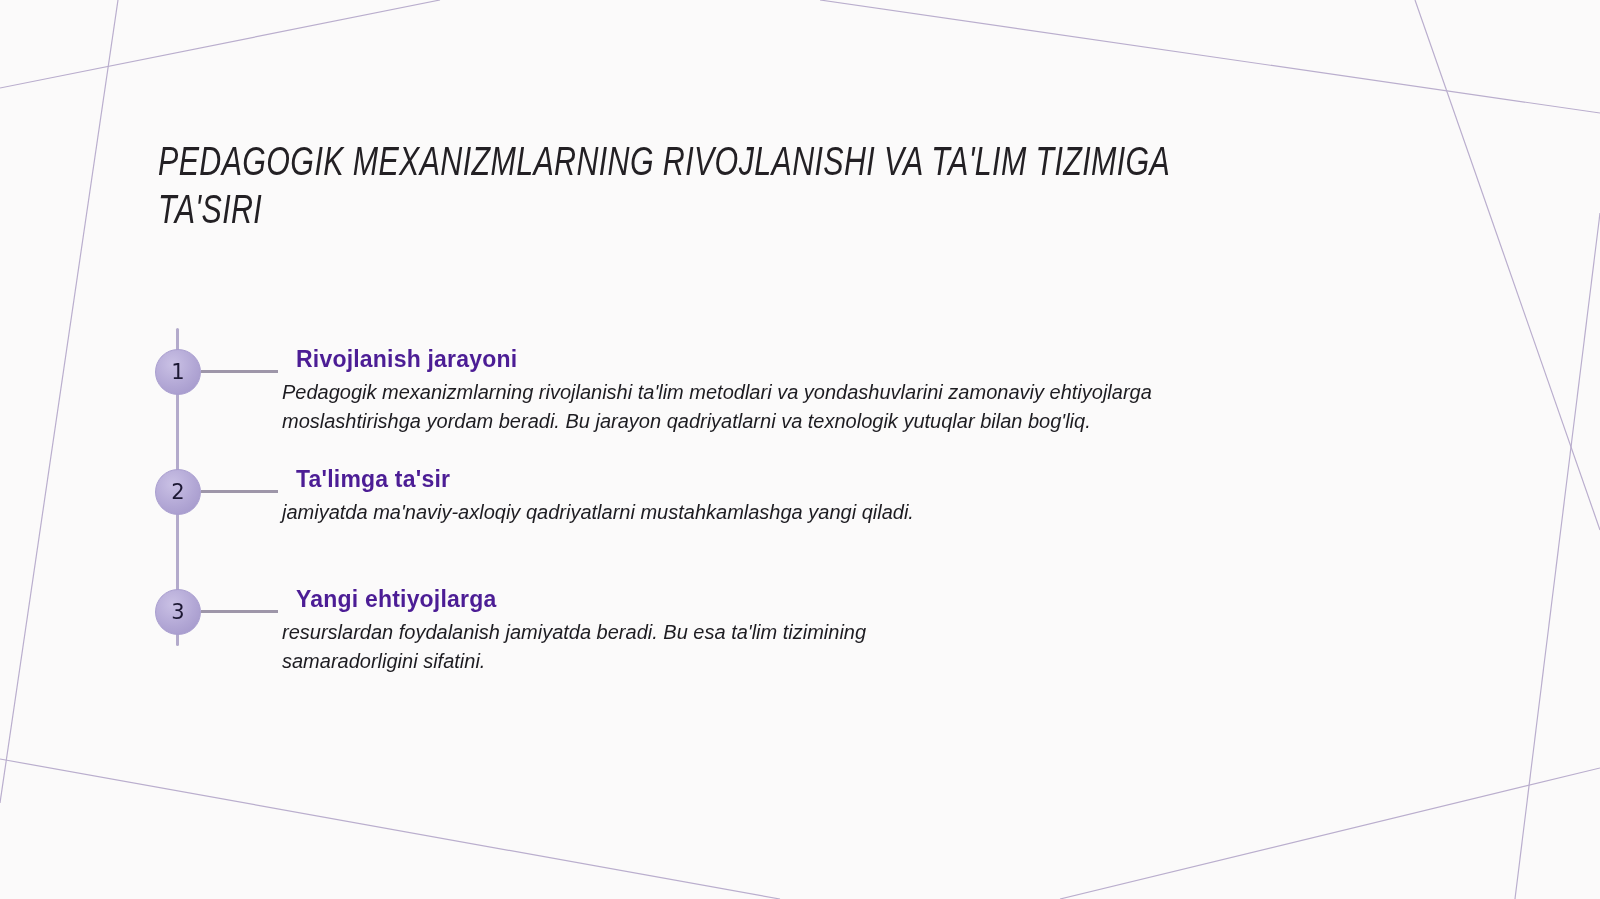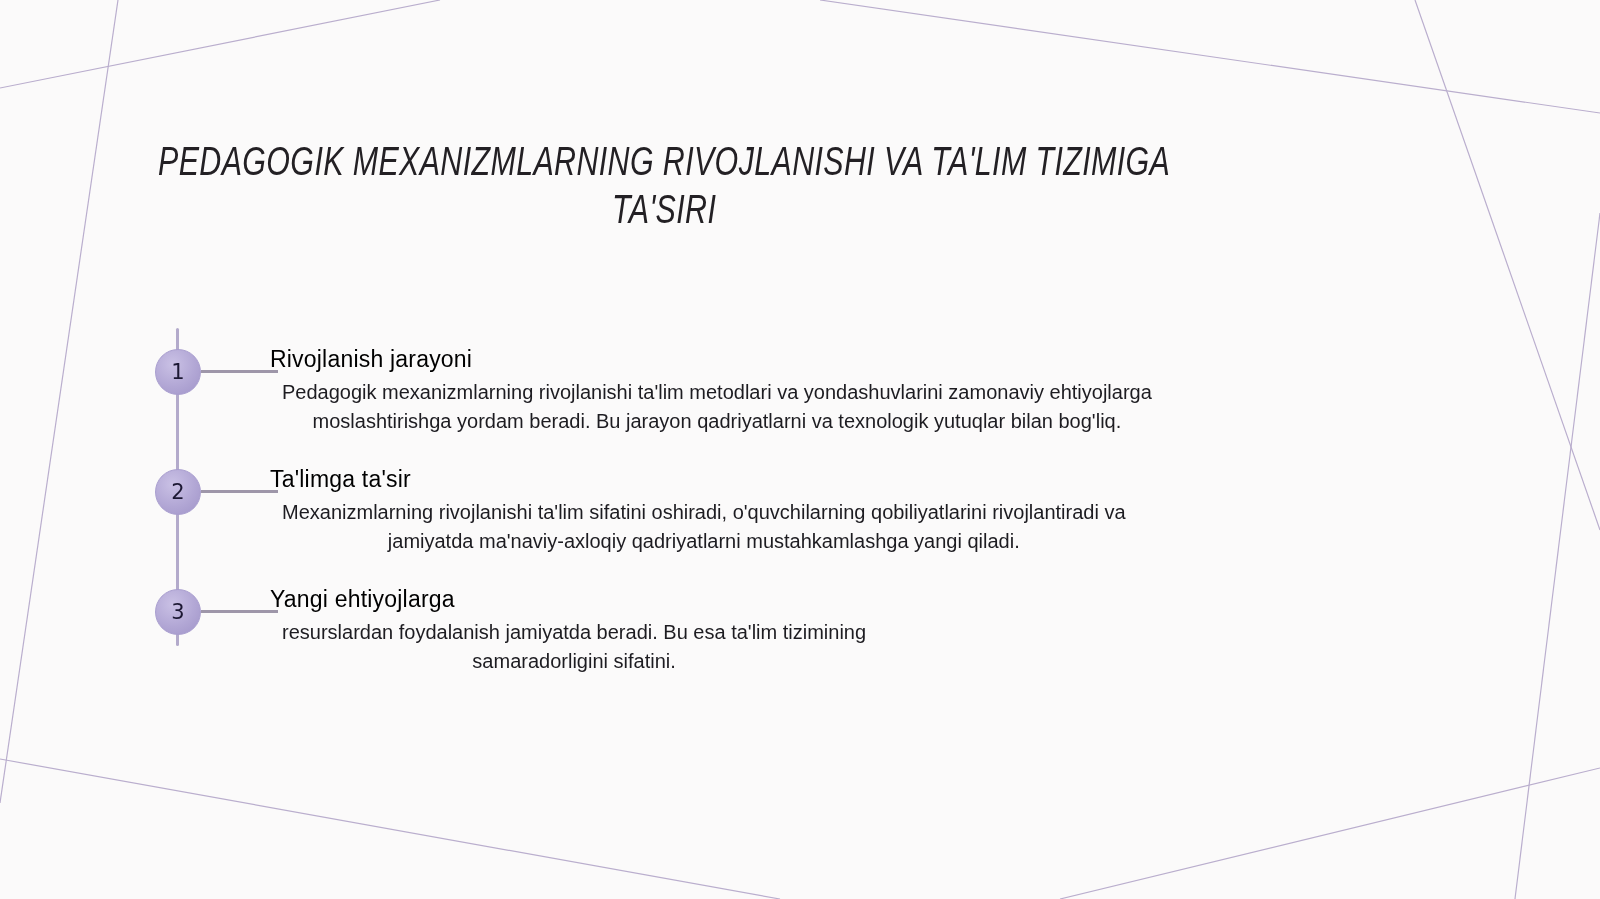--- a/index.html
+++ b/index.html
@@ -1,18 +1,18 @@
 <!DOCTYPE html>
 <html><head>
 <meta charset="utf-8">
 <style>
   html,body{margin:0;padding:0;background:#e9e9ec;}
   .slide{
     position:relative;width:1600px;height:899px;overflow:hidden;
-    background:#fbfafa;font-family:"Liberation Sans",sans-serif;text-align:center;
+    background:#fbfafa;font-family:"Liberation Sans",sans-serif;
   }
   .bg-lines{position:absolute;left:0;top:0;width:1600px;height:899px;pointer-events:none;}
   .title{
     position:absolute;left:158px;top:110px;
     transform:scaleX(.76);transform-origin:0 0;
     font-style:italic;font-weight:400;font-size:40px;line-height:48px;
     color:#232024;letter-spacing:.5px;white-space:nowrap;
   }
   .tl-line{
     position:absolute;left:176px;top:328px;width:3px;height:318px;
@@ -22,26 +22,26 @@
     position:absolute;left:155px;width:46px;height:46px;border-radius:50%;
     background:radial-gradient(circle at 38% 32%, #cac1e5 0%, #b2a7d5 55%, #a094c8 100%);
     border:1px solid #a99ecf;box-sizing:border-box;
     display:flex;align-items:center;justify-content:center;
     font-family:"DejaVu Sans",sans-serif;font-size:21px;color:#1c1833;
   }
   .m1{top:349px}.m2{top:469px}.m3{top:589px}
   .connector{position:absolute;left:201px;width:77px;height:3px;background:#9e96a9;}
   .c1{top:370px}.c2{top:490px}.c3{top:610px}
   .item-heading{
-    position:absolute;left:270px;font-size:23px;font-weight:400;
-    line-height:28px;color:#000000;letter-spacing:.2px;white-space:nowrap;
+    position:absolute;left:296px;font-size:23px;font-weight:700;
+    line-height:28px;color:#4c1d95;letter-spacing:.2px;white-space:nowrap;
   }
   .h1{top:345px}.h2{top:465px}.h3{top:585px}
   .item-body{position:absolute;left:282px;font-size:20px;line-height:28.5px;color:#1d1c21;}
-  .item-body div{white-space:nowrap;}
+  .item-body div{white-space:nowrap;font-style:italic;}
   .b1{top:378px}.b2{top:498px}.b3{top:618px}
 </style>
 </head>
 <body>
 
 <div class="slide">
 
   <svg class="bg-lines" viewBox="0 0 1600 899" xmlns="http://www.w3.org/2000/svg">
     <g stroke="#b3a6c9" stroke-width="1.2" opacity="0.9">
       <line x1="118" y1="0" x2="0" y2="803"></line>
@@ -70,21 +70,20 @@
     <div>Pedagogik mexanizmlarning rivojlanishi ta'lim metodlari va yondashuvlarini zamonaviy ehtiyojlarga</div>
     <div>moslashtirishga yordam beradi. Bu jarayon qadriyatlarni va texnologik yutuqlar bilan bog'liq.</div>
   </div>
 
   <div class="marker m2">
     <span>2</span>
   </div>
   <div class="connector c2"></div>
   <div class="item-heading h2">Ta'limga ta'sir</div>
   <div class="item-body b2">
-    <div>Mexanizmlarning rivojlanishi ta'lim sifatini oshiradi, o'quvchilarning qobiliyatlarini rivojlantiradi va</div>
     <div>jamiyatda ma'naviy-axloqiy qadriyatlarni mustahkamlashga yangi qiladi.</div>
   </div>
 
   <div class="marker m3">
     <span>3</span>
   </div>
   <div class="connector c3"></div>
   <div class="item-heading h3">Yangi ehtiyojlarga</div>
   <div class="item-body b3">
     <div>resurslardan foydalanish jamiyatda beradi. Bu esa ta'lim tizimining</div>

